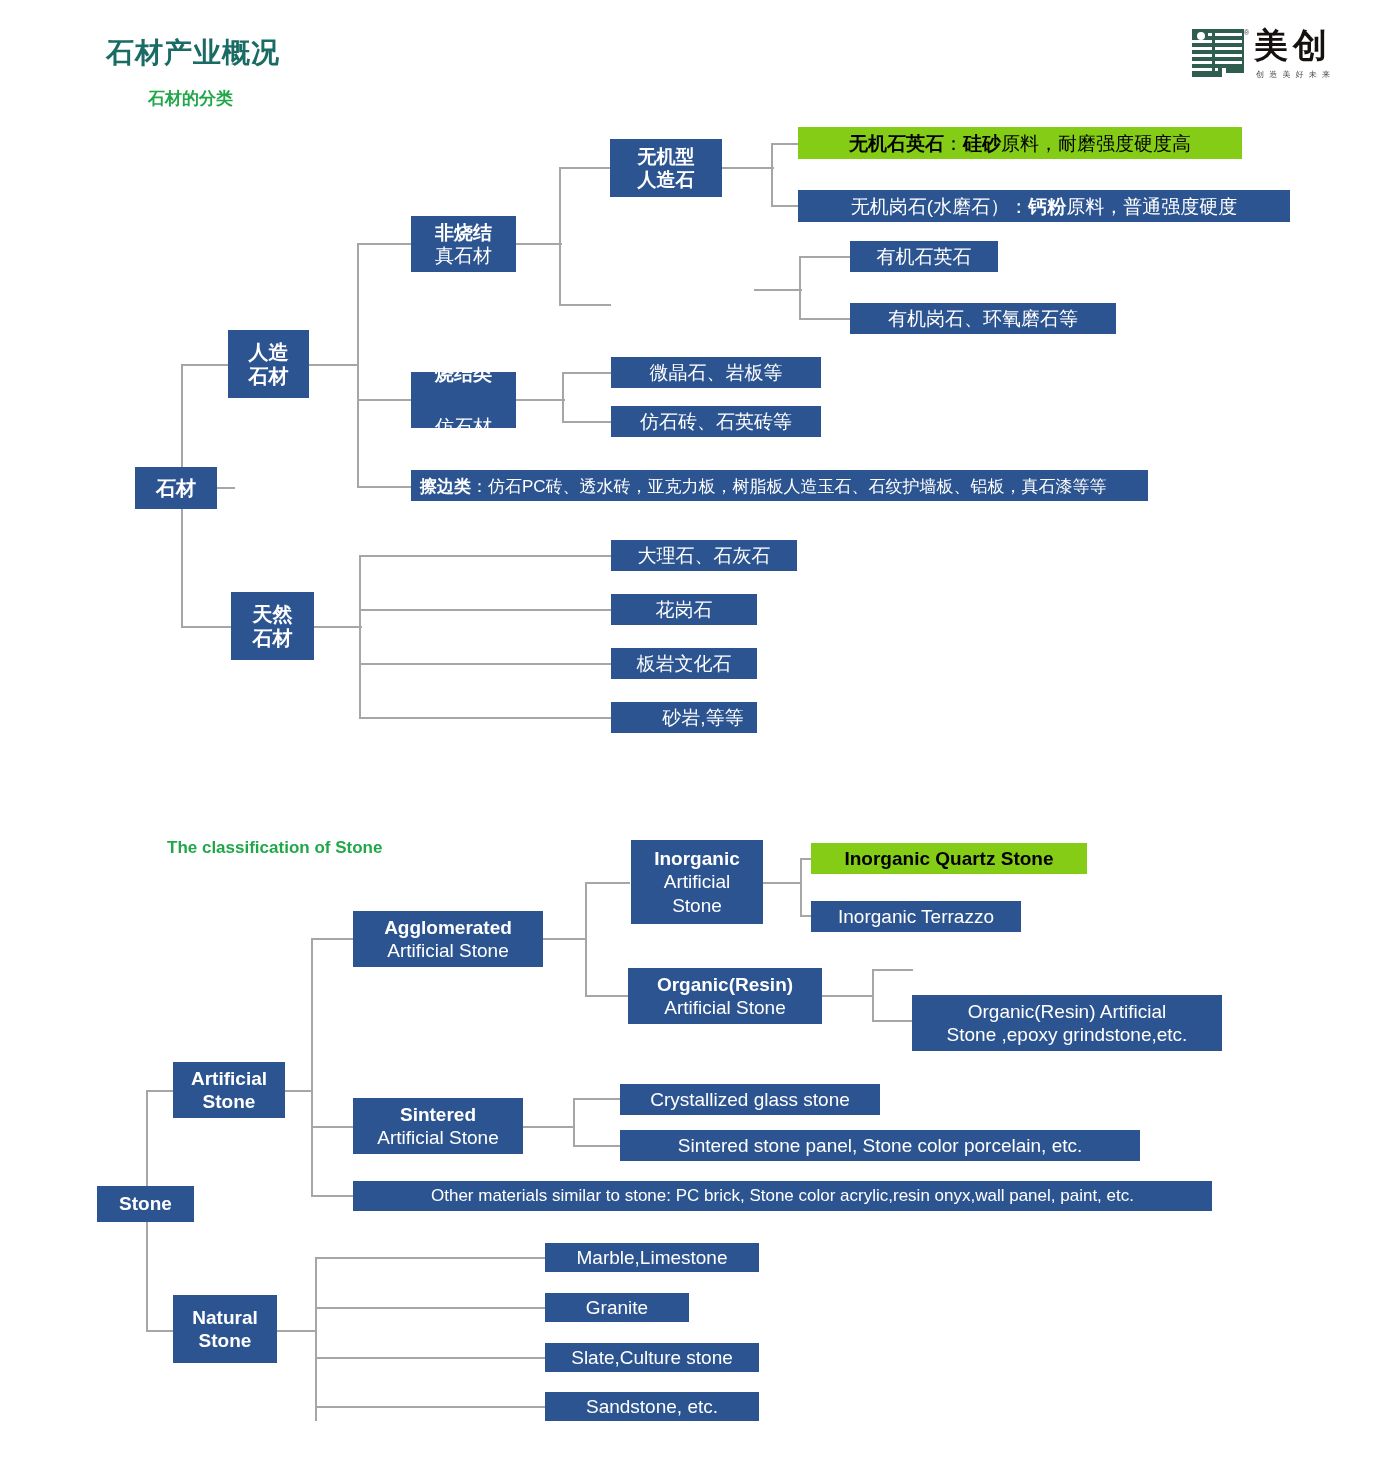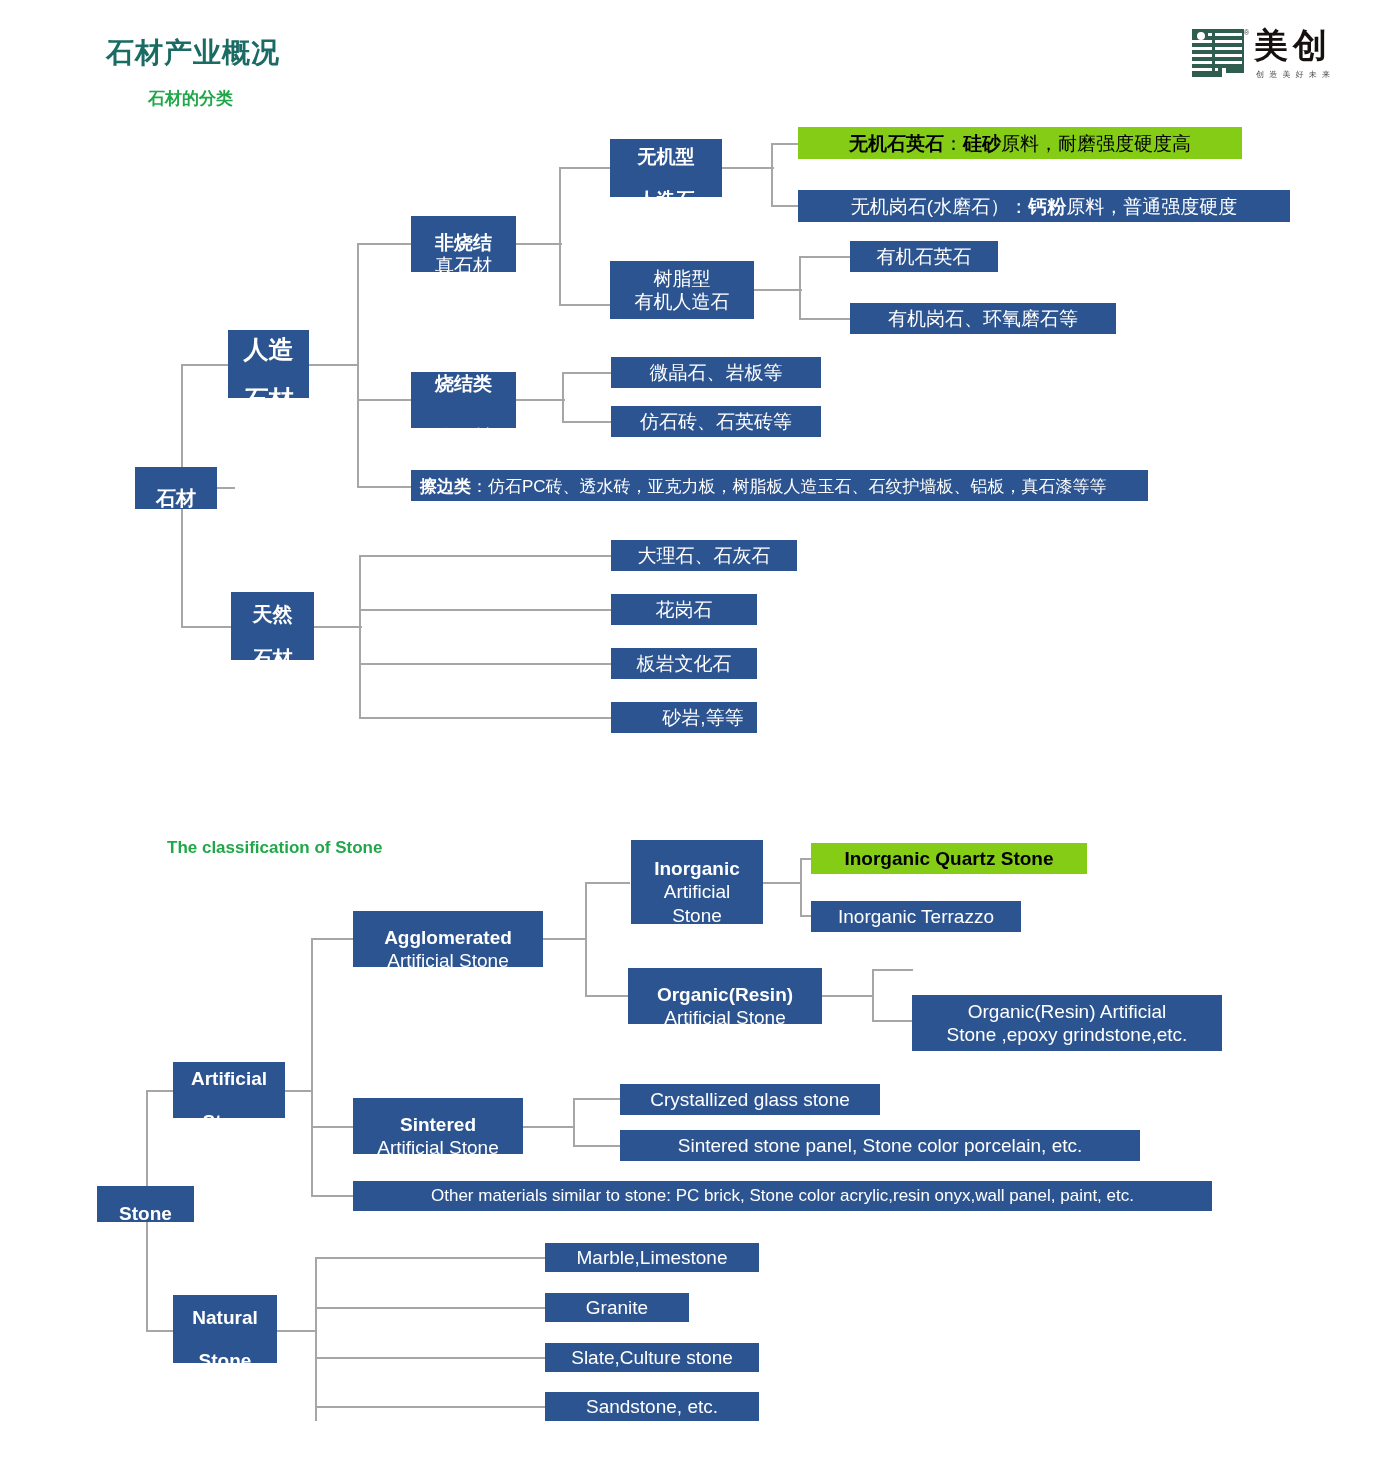--- a/index.html
+++ b/index.html
@@ -98,21 +98,21 @@
     color: #ffffff;
     box-sizing: border-box;
     display: flex;
     flex-direction: column;
     align-items: center;
     justify-content: center;
     text-align: center;
     line-height: 1.22;
     padding: 1px 8px;
   }
-  .node .l1 { font-weight: bold; margin-top: 20px; }
+  .node .l1 { font-weight: bold; }
   .node .l2 { font-weight: normal; }
   .node.plain { font-weight: normal; }
   .node.green {
     background: #84cc16;
     color: #000000;
     font-weight: bold;
   }
   .node.rich {
     display: block;
     white-space: nowrap;
@@ -191,21 +191,21 @@
   <div class="ln lnv" style="left:359px; top:555px; height:164px;"></div>
   <div class="ln lnh" style="left:359px; top:555px; width:253px;"></div>
   <div class="ln lnh" style="left:359px; top:609px; width:253px;"></div>
   <div class="ln lnh" style="left:359px; top:663px; width:253px;"></div>
   <div class="ln lnh" style="left:359px; top:717px; width:253px;"></div>
 
   <div class="node" style="left:135px; top:467px; width:82px; height:42px; font-size:20px;">
     <div class="l1">石材</div>
   </div>
 
-  <div class="node" style="left:228px; top:330px; width:81px; height:68px; font-size:25px;">
+  <div class="node" style="left:228px; top:330px; width:81px; height:68px; font-size:20px;">
     <div class="l1">人造</div>
     <div class="l1">石材</div>
   </div>
 
   <div class="node" style="left:231px; top:592px; width:83px; height:68px; font-size:20px;">
     <div class="l1">天然</div>
     <div class="l1">石材</div>
   </div>
 
   <div class="node" style="left:411px; top:216px; width:105px; height:56px; font-size:19px;">
@@ -216,24 +216,20 @@
   <div class="node" style="left:411px; top:372px; width:105px; height:56px; font-size:19px;gap:30px;">
     <div class="l1">烧结类</div>
     <div class="l2">仿石材</div>
   </div>
 
   <div class="node" style="left:610px; top:139px; width:112px; height:58px; font-size:19px;">
     <div class="l1">无机型</div>
     <div class="l1">人造石</div>
   </div>
 
-  <div class="node" style="left:610px; top:261px; width:144px; height:58px; font-size:19px;">
-    <div class="l2">树脂型</div>
-    <div class="l2">有机人造石</div>
-  </div>
 
   <div class="node green rich" style="left:798px; top:127px; width:444px; height:32px; font-size:19px; line-height:32px;">
     <b>无机石英石</b><span class="n">：</span><b>硅砂</b><span class="n">原料，耐磨强度硬度高</span>
   </div>
 
   <div class="node rich" style="left:798px; top:190px; width:492px; height:32px; font-size:19px; line-height:32px;">
     <span class="n">无机岗石(水磨石）：</span><b>钙粉</b><span class="n">原料，普通强度硬度</span>
   </div>
 
   <div class="node plain" style="left:850px; top:241px; width:148px; height:31px; font-size:19px;">

